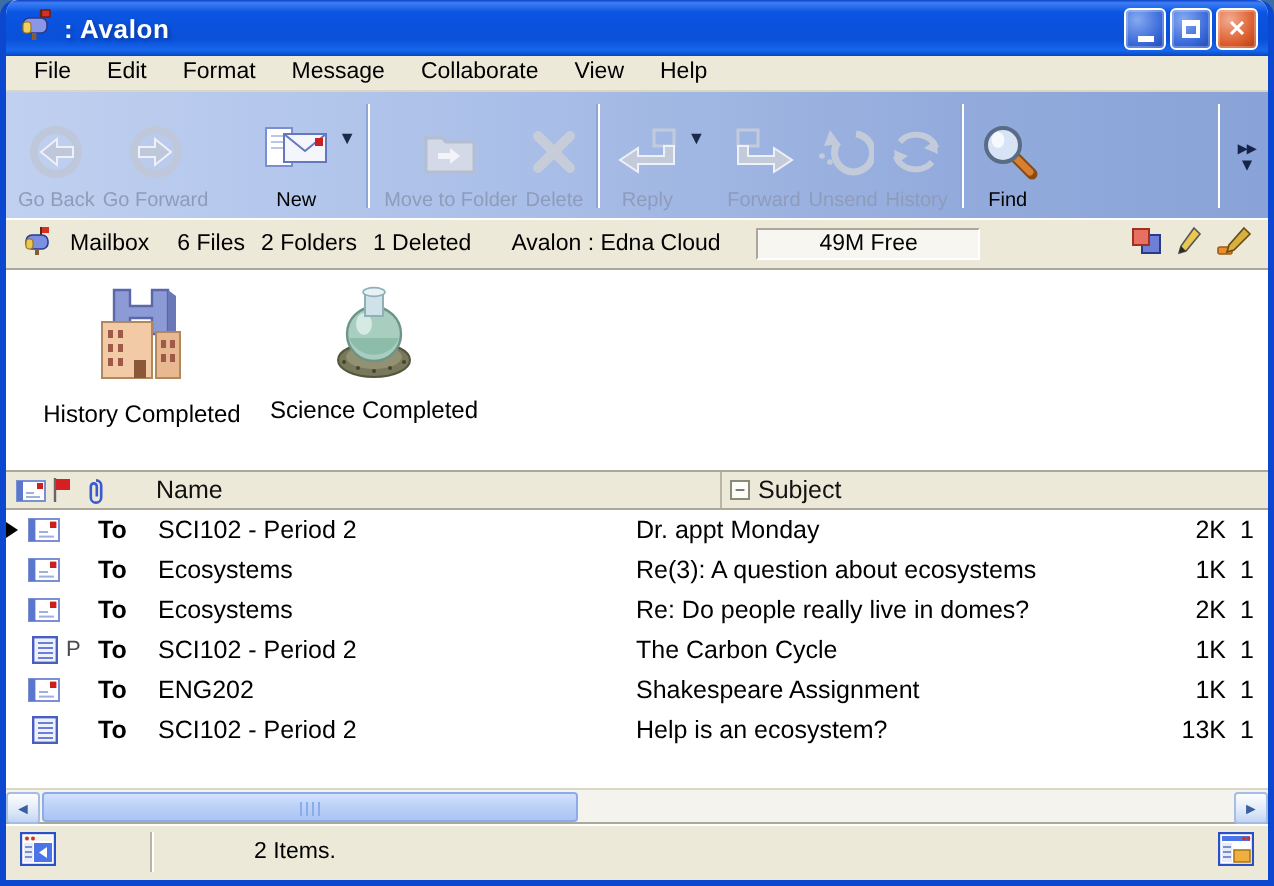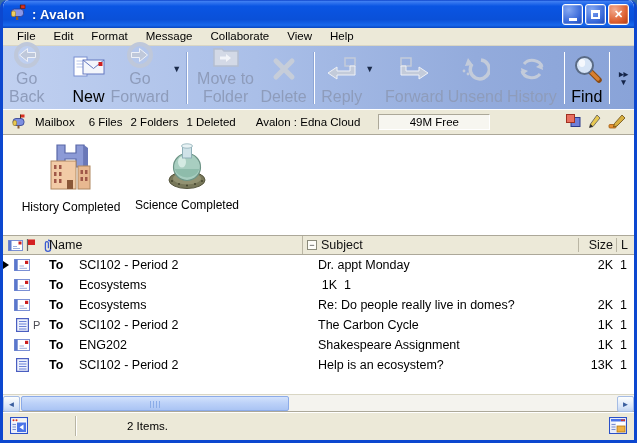--- a/index.html
+++ b/index.html
@@ -34,21 +34,21 @@
   
   .menubar{ height:18px; flex:0 0 18px; background:#ece9d8; display:flex; align-items:center;
     font-size:11.5px; padding-left:5px; border-bottom:1px solid #d9d6c4; color:#000; }
   .menu-item{ padding:1px 9px 2px 9px; }
 
   
   .toolbar{ height:63px; flex:0 0 63px;
     background:linear-gradient(90deg,#c0d0f0 0%,#aabfe8 40%,#93abdc 75%,#89a3d8 100%);
     display:flex; align-items:stretch; padding:3px 2px 2px 4px; }
   .tbtn{ display:flex; flex-direction:column; align-items:center; justify-content:flex-end;
-    font-size:16px; padding:1px 2px;text-align:center; }
+    font-size:10px; padding:1px 2px;text-align:center; }
   .tbtn .ticon{ height:38px; display:flex; align-items:center; justify-content:center; }
   .tbtn.disabled .tlabel{ color:#8e9cbb; }
   .tbtn.enabled  .tlabel{ color:#000; }
   .dd-arrow{ align-self:center; color:#1a2a4a; font-size:9px; margin:0 1px 18px 1px; }
   .tsep{ width:1px; background:#ffffff; margin:3px 5px; box-shadow:-1px 0 0 #8ea6d6; }
   .toolbar-spacer{ flex:1; }
   .overflow-chevron{ display:flex; flex-direction:column; align-items:center; justify-content:center;
     color:#15254a; font-size:9px; line-height:8px; font-weight:bold; padding:0 4px; }
 
   
@@ -62,21 +62,21 @@
   .info-spacer{ flex:1; }
   .info-right-icons{ display:flex; align-items:center; gap:7px; }
 
   
   .content{ flex:1; background:#fff; display:flex; flex-direction:column; overflow:hidden; }
   .icon-pane{ height:100px; flex:0 0 100px; display:flex; align-items:flex-start; padding:8px 0 0 10px; }
   .desk-icon{ width:116px; display:flex; flex-direction:column; align-items:center; font-size:12px; color:#000;text-align:center; }
   .desk-icon .dlabel{ margin-top:4px; white-space:nowrap; }
 
   .list-header{ height:20px; flex:0 0 20px; background:#ece9d8; border-top:1px solid #aca899;
-    border-bottom:1px solid #aca899; display:flex; align-items:center; font-size:12.5px; color:#111; }
+    border-bottom:1px solid #aca899; display:flex; align-items:center; font-size:12.5px; color:#111;gap:29px; }
   .list-row{ height:20px; flex:0 0 20px; display:flex; align-items:center; font-size:12.5px; color:#000; }
   .list-filler{ flex:1; background:#fff; }
 
   .col-icons{ width:46px; flex:0 0 46px; display:flex; align-items:center; height:100%; }
   .col-name{ width:253px; flex:0 0 253px; display:flex; align-items:center; height:100%; overflow:hidden; }
   .col-subject{ width:276px; flex:0 0 276px; display:flex; align-items:center; height:100%; overflow:hidden; }
   .col-size{ width:38px; flex:0 0 38px; text-align:right; padding-right:3px; overflow:hidden; }
   .col-date{ width:18px; flex:0 0 18px; overflow:hidden; padding-left:4px; white-space:nowrap; }
 
   .list-header .col-icons{ padding-left:5px; gap:3px; }
@@ -162,43 +162,43 @@
     <div class="tbtn disabled">
       <span class="ticon">
         <svg width="30" height="30" viewBox="0 0 30 30">
           <circle cx="15" cy="15" r="11" fill="none" stroke="#bfc8da" stroke-width="4"></circle>
           <path d="M15.5 8.5 L7.5 15 L15.5 21.5 V17.5 H23.5 V12.5 H15.5 Z" fill="#bfc8da" stroke="#eef1f7" stroke-width="1"></path>
         </svg>
       </span>
       <span class="tlabel">Go Back</span>
     </div>
 
+    <div class="tbtn disabled">
+      <span class="ticon">
+        <svg width="30" height="30" viewBox="0 0 30 30">
+          <circle cx="15" cy="15" r="11" fill="none" stroke="#bfc8da" stroke-width="4"></circle>
+          <path d="M14.5 8.5 L22.5 15 L14.5 21.5 V17.5 H6.5 V12.5 H14.5 Z" fill="#bfc8da" stroke="#eef1f7" stroke-width="1"></path>
+        </svg>
+      </span>
+      <span class="tlabel">Go Forward</span>
+    </div>
+
     <div class="tbtn enabled" style="margin-left:22px">
       <span class="ticon">
         <svg width="36" height="30" viewBox="0 0 36 30">
           <rect x="3" y="3" width="13" height="19" fill="#fff" stroke="#7a8fd0"></rect>
           <line x1="5.5" y1="7" x2="13.5" y2="7" stroke="#b9c6ea"></line>
           <line x1="5.5" y1="10" x2="13.5" y2="10" stroke="#b9c6ea"></line>
           <line x1="5.5" y1="13" x2="13.5" y2="13" stroke="#b9c6ea"></line>
           <rect x="12" y="6" width="21" height="14" fill="#f4f6fb" stroke="#6478c0"></rect>
           <path d="M12 6 L22.5 14.5 L33 6" fill="none" stroke="#6478c0"></path>
           <rect x="27.5" y="8" width="4" height="4" fill="#cc2020"></rect>
         </svg>
       </span>
       <span class="tlabel">New</span>
-    </div>
-
-    <div class="tbtn disabled">
-      <span class="ticon">
-        <svg width="30" height="30" viewBox="0 0 30 30">
-          <circle cx="15" cy="15" r="11" fill="none" stroke="#bfc8da" stroke-width="4"></circle>
-          <path d="M14.5 8.5 L22.5 15 L14.5 21.5 V17.5 H6.5 V12.5 H14.5 Z" fill="#bfc8da" stroke="#eef1f7" stroke-width="1"></path>
-        </svg>
-      </span>
-      <span class="tlabel">Go Forward</span>
     </div>
     <span class="dd-arrow">▼</span>
 
     <div class="tsep"></div>
 
     <div class="tbtn disabled">
       <span class="ticon">
         <svg width="30" height="28" viewBox="0 0 30 28">
           <path d="M3 7 h8 l2 2 h14 v15 H3 Z" fill="#d3d9e6" stroke="#b5bed0" stroke-width="1.5"></path>
           <path d="M15 12 l5 4 l-5 4 v-2.5 h-6 v-3 h6 Z" fill="#f2f4f9"></path>
@@ -448,20 +448,23 @@
               <line x1="5.5" y1="7" x2="10" y2="7" stroke="#9db0de"></line>
               <line x1="5.5" y1="9.3" x2="13" y2="9.3" stroke="#9db0de"></line>
             </svg>
         </span>
         <span class="row-flag-cell"></span>
       </div>
       <div class="col-name">
         <span class="to-cell">To</span>
         <span>Ecosystems</span>
       </div>
+      <div class="col-subject">
+          <span class="row-subject-text">Re(3): A question about ecosystems</span>
+        </div>
       <div class="col-size">1K</div>
       <div class="col-date">1</div>
     </div>
 
     <div class="list-row">
       <div class="col-icons">
         <span class="row-marker"></span>
         <span class="row-icon-cell">
           <svg width="16" height="12" viewBox="0 0 16 12">
               <rect x="0.5" y="0.5" width="15" height="11" fill="#fff" stroke="#7a8fd4"></rect>

